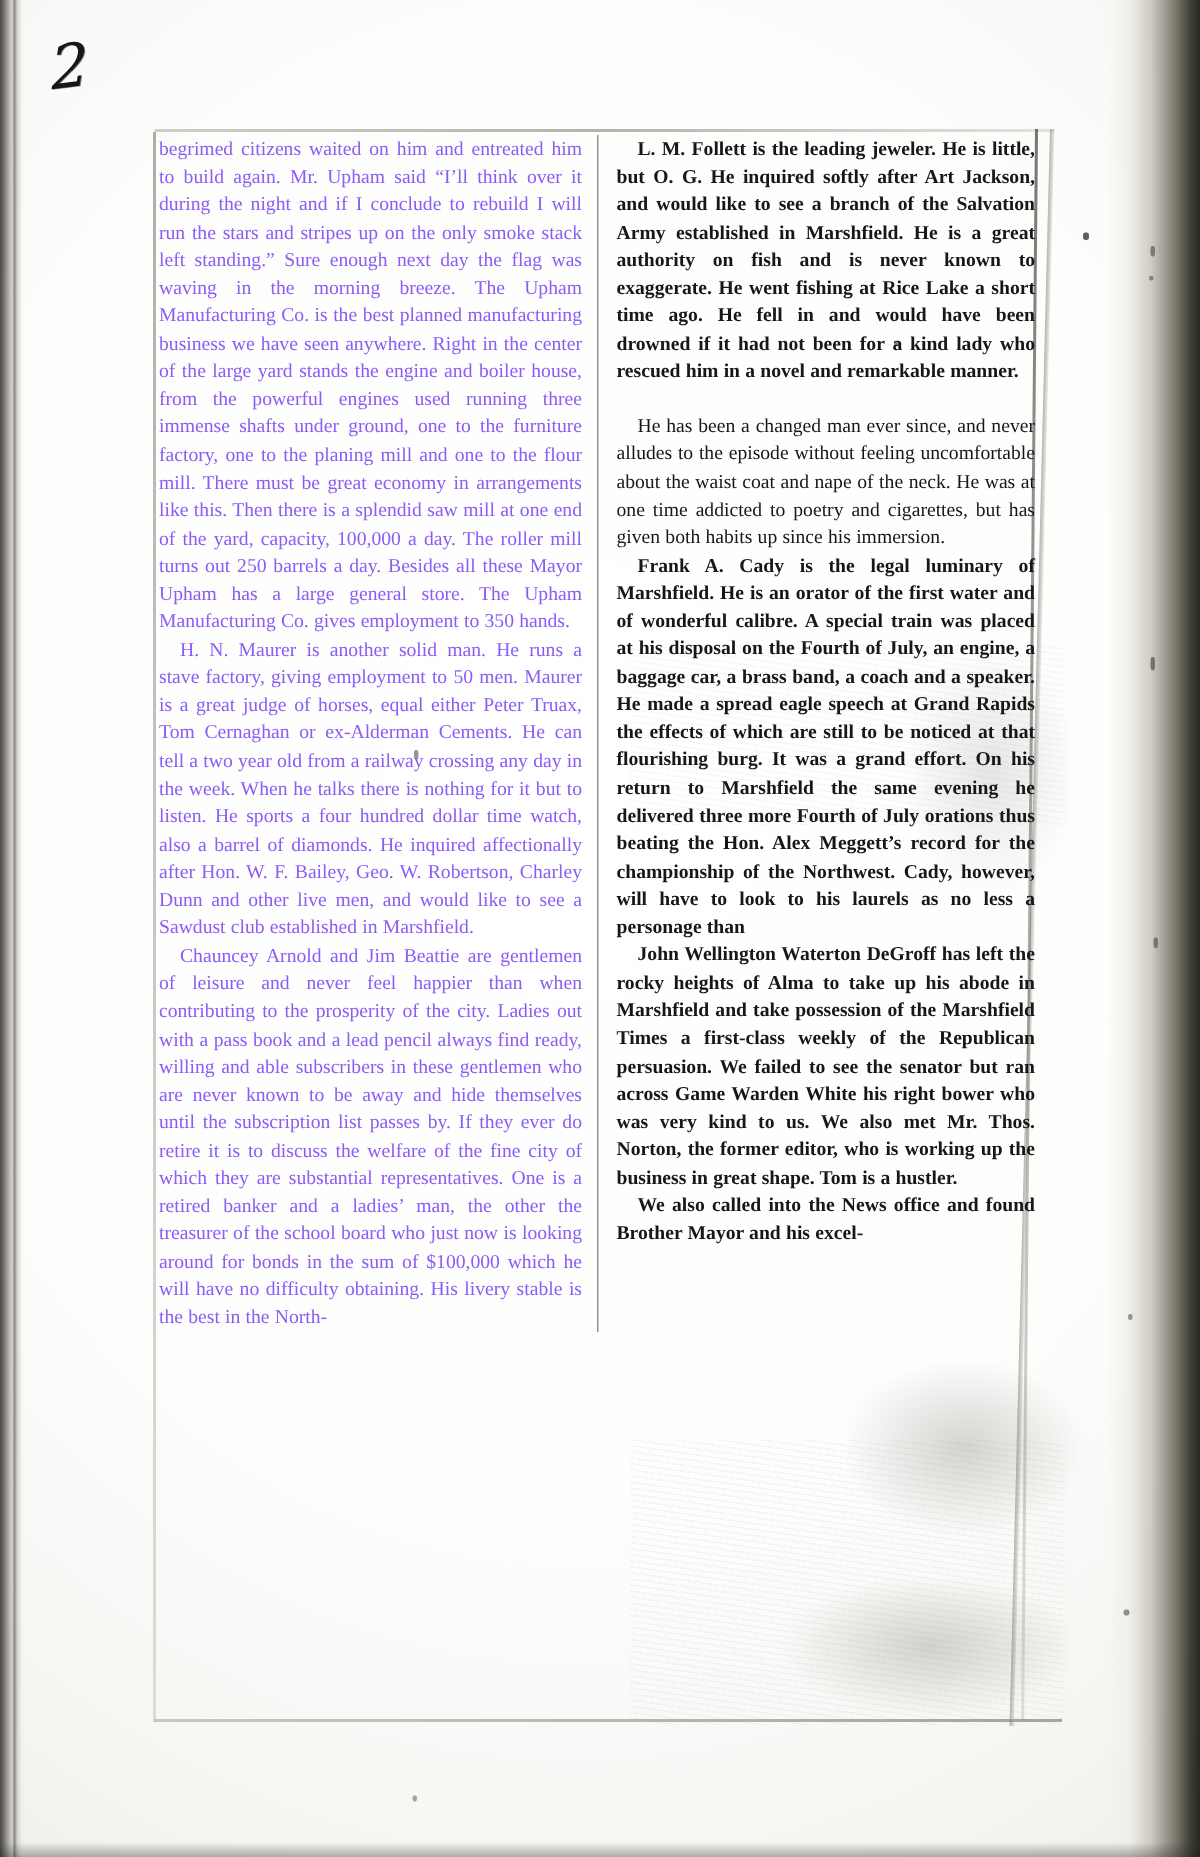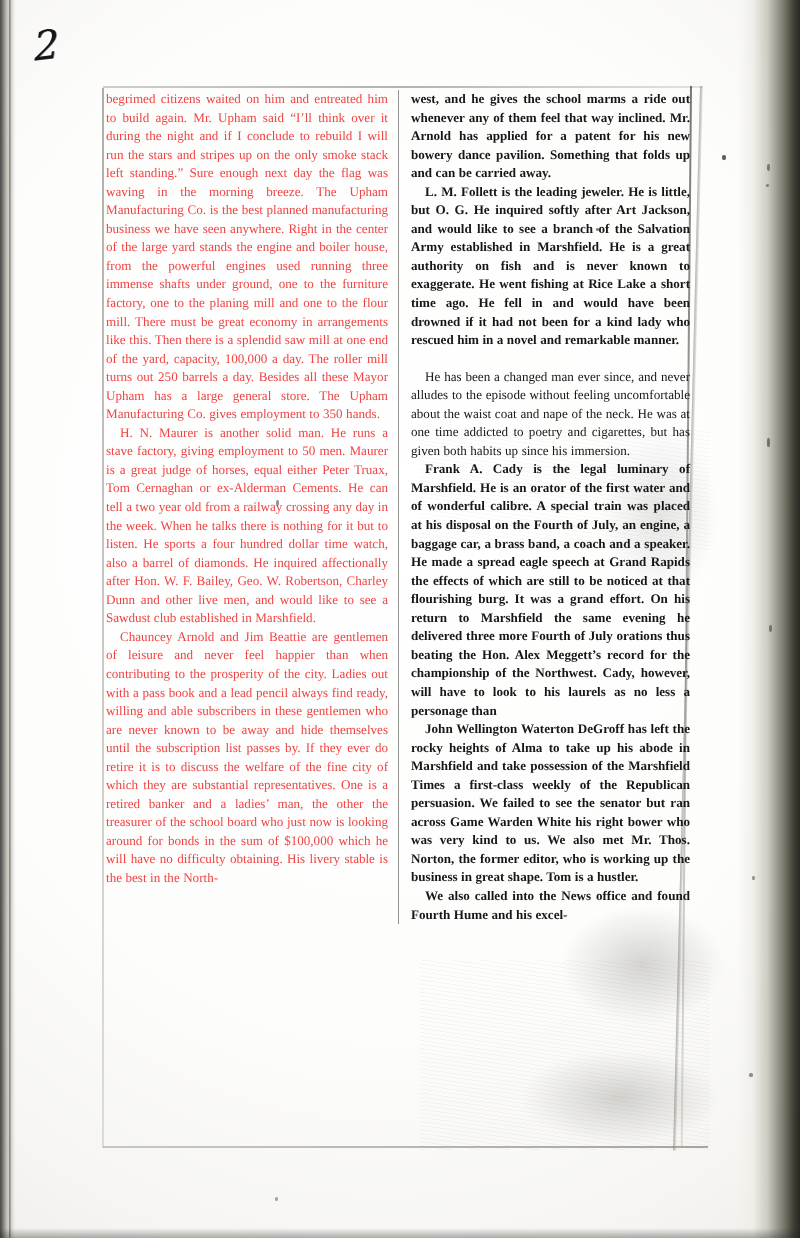--- a/index.html
+++ b/index.html
@@ -147,21 +147,21 @@
     text-indent: 14px;
     hyphens: none;
     word-spacing: 0.2px;
     -webkit-font-smoothing: none;
     text-rendering: geometricPrecision;
   }
   .para.cont { text-indent: 0; }
   .para + .para { margin-top: 0; }
 
   
-  .column.left .para  { color: #ef4444; }
+  .column.left .para  { color: #8b5cf6; }
   .column.right .para { color: #171719; }
   .para.heavy { font-weight: 600; color: #0e0e11; }
   .para.light { color: #3a3a3c; margin-top: 18px; }
   .para.mid   { color: #27272a; }
 
   .ink-fade {
     position: absolute;
     pointer-events: none;
     background: radial-gradient(ellipse at center, rgba(255,255,255,.55), rgba(255,255,255,0) 72%);
   }
@@ -217,23 +217,22 @@
 
   <div class="columns">
 
     <div class="column left">
       <p class="para cont mid">begrimed citizens waited on him and entreated him to build again. Mr. Upham said “I’ll think over it during the night and if I conclude to rebuild I will run the stars and stripes up on the only smoke stack left standing.” Sure enough next day the flag was waving in the morning breeze. The Upham Manufacturing Co. is the best planned manufacturing business we have seen anywhere. Right in the center of the large yard stands the engine and boiler house, from the powerful engines used running three immense shafts under ground, one to the furniture factory, one to the planing mill and one to the flour mill. There must be great economy in arrangements like this. Then there is a splendid saw mill at one end of the yard, capacity, 100,000 a day. The roller mill turns out 250 barrels a day. Besides all these Mayor Upham has a large general store. The Upham Manufacturing Co. gives employment to 350 hands.</p>
       <p class="para mid">H. N. Maurer is another solid man. He runs a stave factory, giving employment to 50 men. Maurer is a great judge of horses, equal either Peter Truax, Tom Cernaghan or ex-Alderman Cements. He can tell a two year old from a railway crossing any day in the week. When he talks there is nothing for it but to listen. He sports a four hundred dollar time watch, also a barrel of diamonds. He inquired affectionally after Hon. W. F. Bailey, Geo. W. Robertson, Charley Dunn and other live men, and would like to see a Sawdust club established in Marshfield.</p>
       <p class="para mid">Chauncey Arnold and Jim Beattie are gentlemen of leisure and never feel happier than when contributing to the prosperity of the city. Ladies out with a pass book and a lead pencil always find ready, willing and able subscribers in these gentlemen who are never known to be away and hide themselves until the subscription list passes by. If they ever do retire it is to discuss the welfare of the fine city of which they are substantial representatives. One is a retired banker and a ladies’ man, the other the treasurer of the school board who just now is looking around for bonds in the sum of $100,000 which he will have no difficulty obtaining. His livery stable is the best in the North-</p>
     </div>
 
     <div class="column right">
-      <p class="para cont heavy">west, and he gives the school marms a ride out whenever any of them feel that way inclined. Mr. Arnold has applied for a patent for his new bowery dance pavilion. Something that folds up and can be carried away.</p>
       <p class="para heavy">L. M. Follett is the leading jeweler. He is little, but O. G. He inquired softly after Art Jackson, and would like to see a branch of the Salvation Army established in Marshfield. He is a great authority on fish and is never known to exaggerate. He went fishing at Rice Lake a short time ago. He fell in and would have been drowned if it had not been for a kind lady who rescued him in a novel and remarkable manner.</p>
       <p class="para light">He has been a changed man ever since, and never alludes to the episode without feeling uncomfortable about the waist coat and nape of the neck. He was at one time addicted to poetry and cigarettes, but has given both habits up since his immersion.</p>
       <p class="para heavy">Frank A. Cady is the legal luminary of Marshfield. He is an orator of the first water and of wonderful calibre. A special train was placed at his disposal on the Fourth of July, an engine, a baggage car, a brass band, a coach and a speaker. He made a spread eagle speech at Grand Rapids the effects of which are still to be noticed at that flourishing burg. It was a grand effort. On his return to Marshfield the same evening he delivered three more Fourth of July orations thus beating the Hon. Alex Meggett’s record for the championship of the Northwest. Cady, however, will have to look to his laurels as no less a personage than</p>
       <p class="para heavy">John Wellington Waterton DeGroff has left the rocky heights of Alma to take up his abode in Marshfield and take possession of the Marshfield Times a first-class weekly of the Republican persuasion. We failed to see the senator but ran across Game Warden White his right bower who was very kind to us. We also met Mr. Thos. Norton, the former editor, who is working up the business in great shape. Tom is a hustler.</p>
-      <p class="para heavy">We also called into the News office and found Fourth Hume and his excel-</p>
+      <p class="para heavy">We also called into the News office and found Brother Mayor and his excel-</p>
     </div>
 
   </div>
 
 </div>
 
 </body></html>

